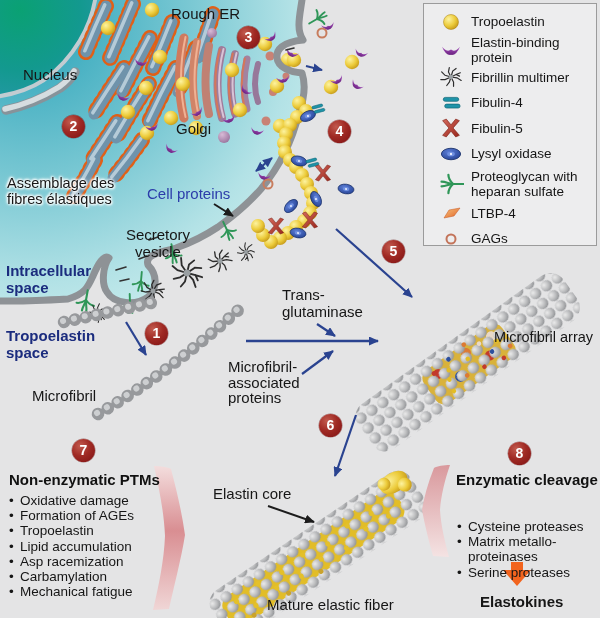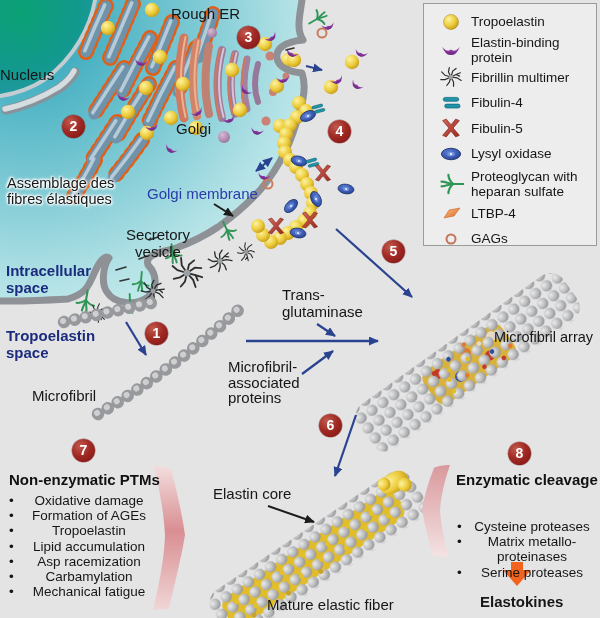--- a/index.html
+++ b/index.html
@@ -25,21 +25,21 @@
     position:absolute; left:423px; top:3px; width:174px; height:243px;
     background:#ededee; border:1px solid #9b9b9b; box-sizing:border-box;
     padding:5px 4px 0 16px; display:flex; flex-direction:column;
   }
   .lrow { display:flex; align-items:center; gap:7px; flex:0 0 25.5px; }
   .lrow.tall { flex:0 0 34px; }
   .licon { width:24px; height:22px; flex:0 0 24px; }
   .ltext { font-size:13.5px; line-height:15px; color:#161616; white-space:pre-line; }
   .ptitle { position:absolute; font-weight:bold; font-size:15px; color:#111; }
   .plist { position:absolute; margin:0; padding:0; list-style:none; font-size:13.5px; line-height:15.2px; color:#161616; }
-  .plist li { position:relative; padding-left:12px; white-space:pre-line;text-align:center; }
+  .plist li { position:relative; padding-left:12px; white-space:pre-line; }
   .plist li::before { content:"•"; position:absolute; left:1px; top:0; }
 </style>
 </head>
 <body>
 
 <div class="stage">
 
 <svg class="art" width="600" height="618" viewBox="0 0 600 618">
   <defs>
     <radialGradient id="cytoG" gradientUnits="userSpaceOnUse" cx="30" cy="20" r="330">
@@ -410,25 +410,25 @@
     <path d="M306,66 L322,70" marker-end="url(#ahN)"></path>
   </g>
 
   <g stroke="#1c1c1c" stroke-width="2" fill="none">
     <path d="M214,204 L233,216" marker-end="url(#ahB)"></path>
     <path d="M268,506 L314,522" marker-end="url(#ahB)"></path>
   </g>
 </svg>
 
 <div class="lbl" style="left:171px;top:5px">Rough ER</div>
-<div class="lbl" style="left:0;top:66px">Nucleus</div>
+<div class="lbl" style="left:23px;top:66px">Nucleus</div>
 <div class="lbl" style="left:176px;top:120px">Golgi</div>
 <div class="lbl sm halo" style="left:7px;top:175px">Assemblage des
 fibres élastiques</div>
-<div class="lbl royal" style="left:147px;top:185px">Golgi membrane</div>
+<div class="lbl royal" style="left:147px;top:185px">Cell proteins</div>
 <div class="lbl ctr" style="left:124px;top:226px;width:68px">Secretory
 vesicle</div>
 <div class="lbl navy" style="left:6px;top:262px">Intracellular
 space</div>
 <div class="lbl navy" style="left:6px;top:327px">Tropoelastin
 space</div>
 <div class="lbl" style="left:32px;top:387px">Microfibril</div>
 <div class="lbl" style="left:282px;top:286px">Trans-
 glutaminase</div>
 <div class="lbl" style="left:228px;top:359px;line-height:15.5px">Microfibril-

